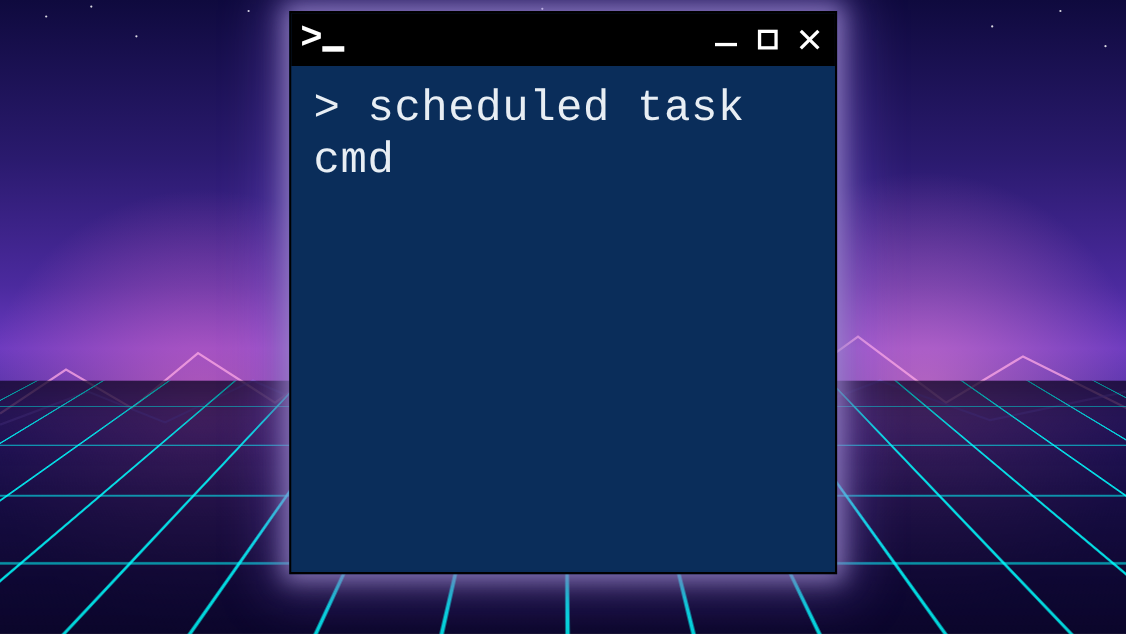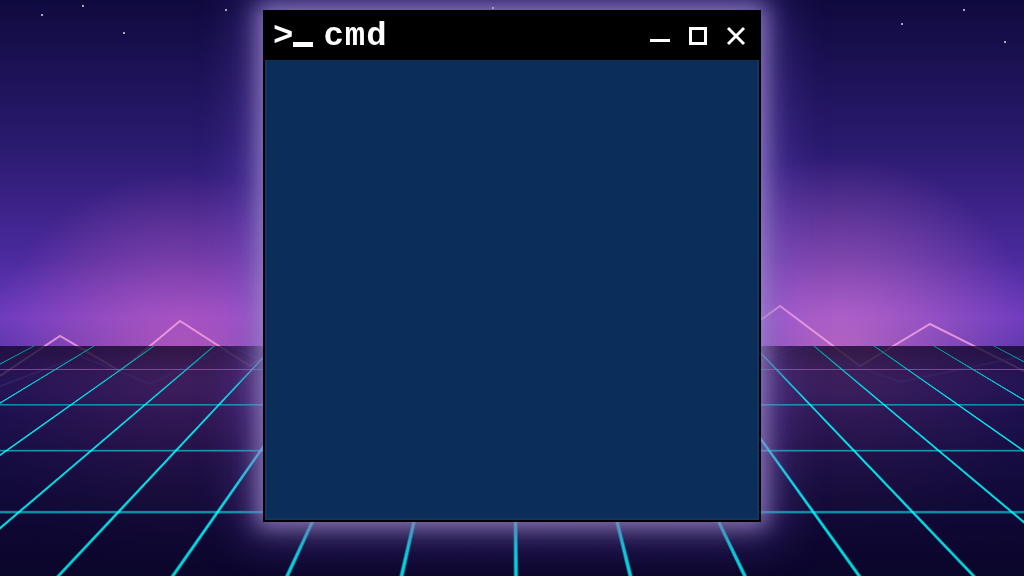--- a/index.html
+++ b/index.html
@@ -161,30 +161,30 @@
   </div>
   <div class="grid-floor"></div>
 </div>
 
 <div class="window">
   <div class="titlebar">
     <span class="prompt-icon">
       <span class="caret">&gt;</span>
         <span class="underscore"></span>
     </span>
-    <span class="title">cmd</span>
     <span class="spacer"></span>
     <div class="win-controls">
       <span class="ctl ctl-min">
           <span></span>
         </span>
       <span class="ctl ctl-max">
           <span></span>
         </span>
       <span class="ctl ctl-close">
         <svg viewBox="0 0 22 22">
           <line x1="3" y1="3" x2="19" y2="19"></line>
             <line x1="19" y1="3" x2="3" y2="19"></line>
         </svg>
       </span>
     </div>
   </div>
+  <div class="terminal-body"><span class="prompt-char">&gt;</span> <span>scheduled task cmd</span></div>
 </div>
 
 </body></html>

